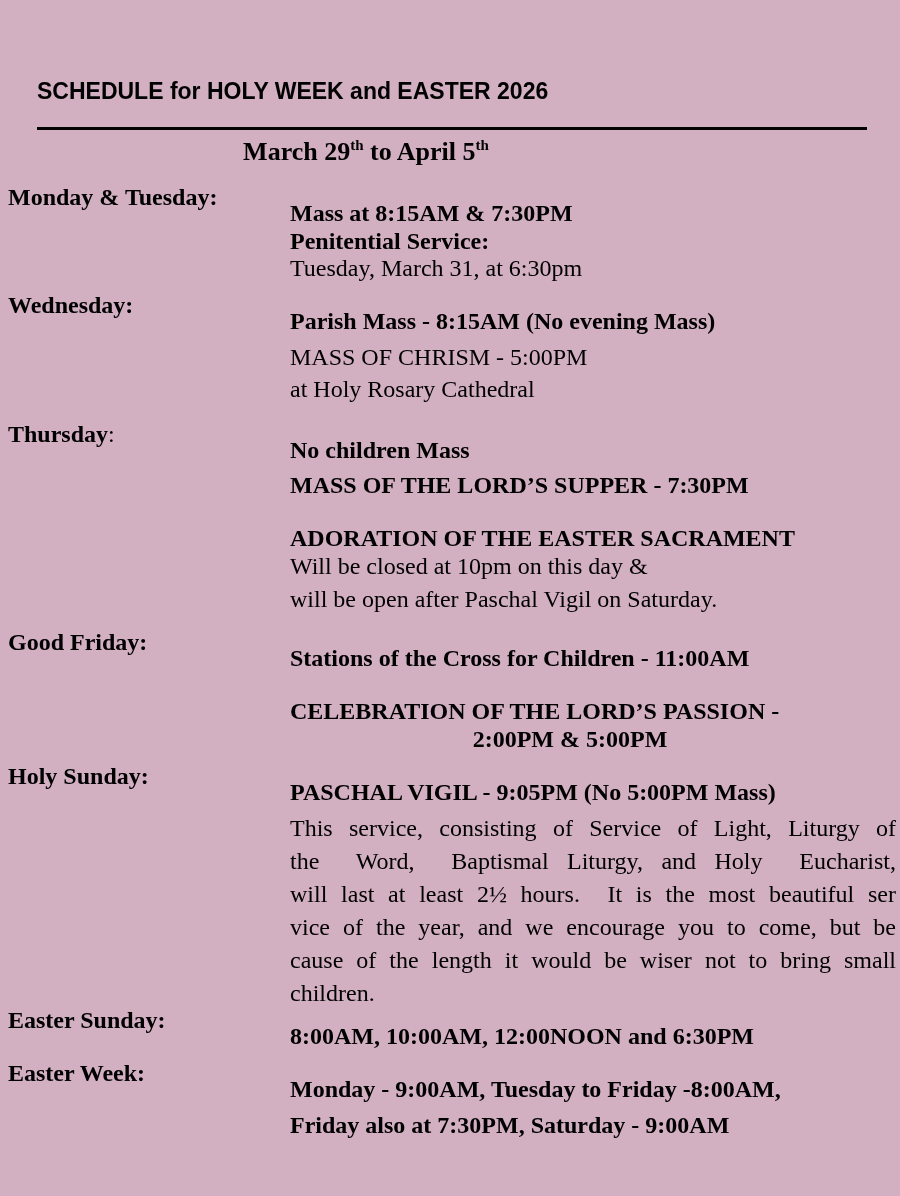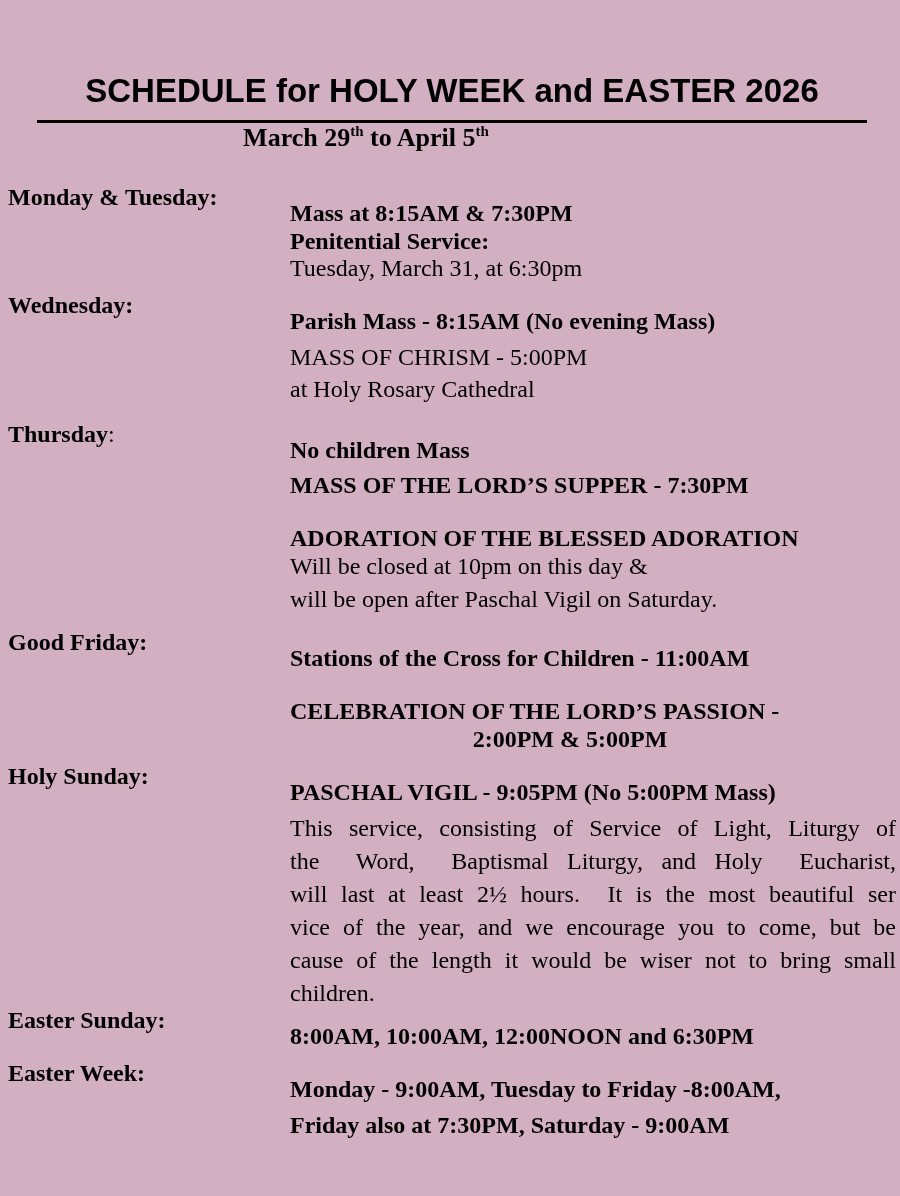--- a/index.html
+++ b/index.html
@@ -6,26 +6,26 @@
   body {
     width: 900px; height: 1196px; overflow: hidden;
     background: #d2afc1;
     color: #000;
     font-family: "Liberation Serif", "DejaVu Serif", serif;
     position: relative;
   }
   .title {
     position: absolute; left: 37px; top: 72px; width: 830px;
     font-family: "Liberation Sans", "DejaVu Sans", sans-serif;
-    font-weight: bold; font-size: 33px; line-height: 38px;
-    text-align: center; white-space: nowrap; letter-spacing: 0px;
-    border-bottom: 3px solid #000; padding-bottom: 10px;
+    font-weight: bold; font-size: 23px; line-height: 38px;
+    text-align: left; white-space: nowrap; letter-spacing: 0px;
+    border-bottom: 3px solid #000; padding-bottom: 17px;
   }
   .subtitle {
-    position: absolute; left: 0; top: 122px; width: 732px;
+    position: absolute; left: 0; top: 136px; width: 732px;
     text-align: center; font-weight: bold; font-size: 26px; line-height: 32px;
   }
   .subtitle sup { font-size: 15px; vertical-align: 10px; line-height: 0; }
   .label {
     position: absolute; left: 8px; font-weight: bold; font-size: 24px; line-height: 30px;
     white-space: nowrap;
   }
   .label .plain { font-weight: normal; }
   .line {
     position: absolute; left: 290px; font-size: 24px; line-height: 30px; white-space: nowrap; margin-top: 16px;
@@ -46,21 +46,21 @@
 <div class="line" style="top:237px">Tuesday, March 31, at 6:30pm</div>
 
 <div class="label" style="top:290px">Wednesday:</div>
 <div class="line b" style="top:290px">Parish Mass - 8:15AM (No evening Mass)</div>
 <div class="line" style="top:326px">MASS OF CHRISM - 5:00PM</div>
 <div class="line" style="top:358px">at Holy Rosary Cathedral</div>
 
 <div class="label" style="top:419px"><span>Thursday</span><span class="plain">:</span></div>
 <div class="line b" style="top:419px">No children Mass</div>
 <div class="line b" style="top:454px">MASS OF THE LORD’S SUPPER - 7:30PM</div>
-<div class="line b" style="top:507px">ADORATION OF THE BLESSED ADORATION</div>
+<div class="line b" style="top:507px">ADORATION OF THE EASTER SACRAMENT</div>
 <div class="line" style="top:535px">Will be closed at 10pm on this day &amp;</div>
 <div class="line" style="top:568px">will be open after Paschal Vigil on Saturday.</div>
 
 <div class="label" style="top:627px">Good Friday:</div>
 <div class="line b" style="top:627px">Stations of the Cross for Children - 11:00AM</div>
 <div class="line b" style="top:680px">CELEBRATION OF THE LORD’S PASSION -</div>
 <div class="line b center" style="top:708px">2:00PM &amp; 5:00PM</div>
 
 <div class="label" style="top:761px">Holy Sunday:</div>
 <div class="line b" style="top:761px">PASCHAL VIGIL - 9:05PM (No 5:00PM Mass)</div>

